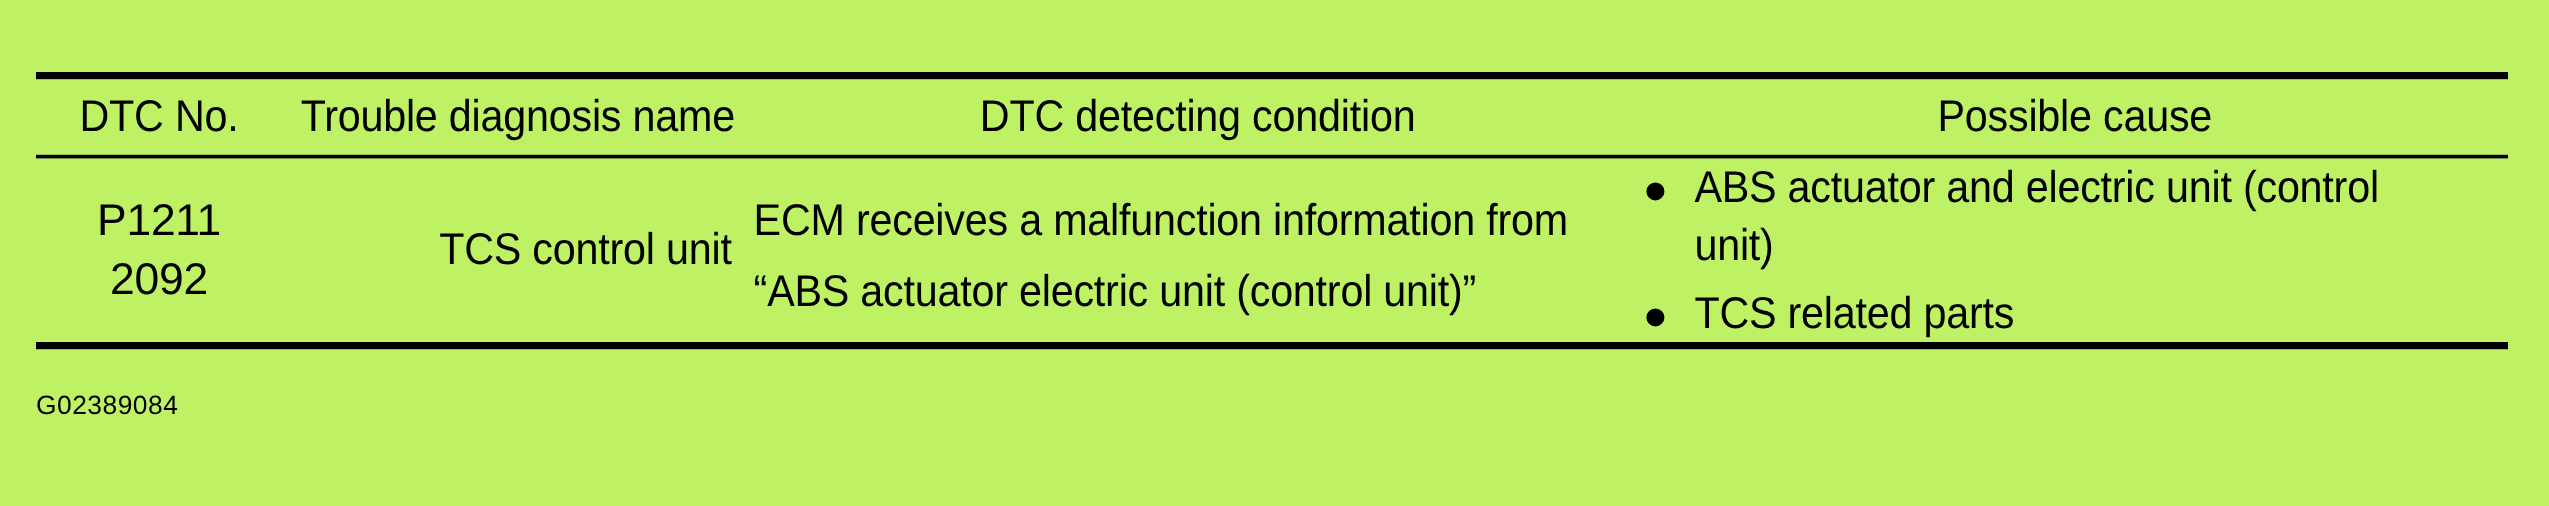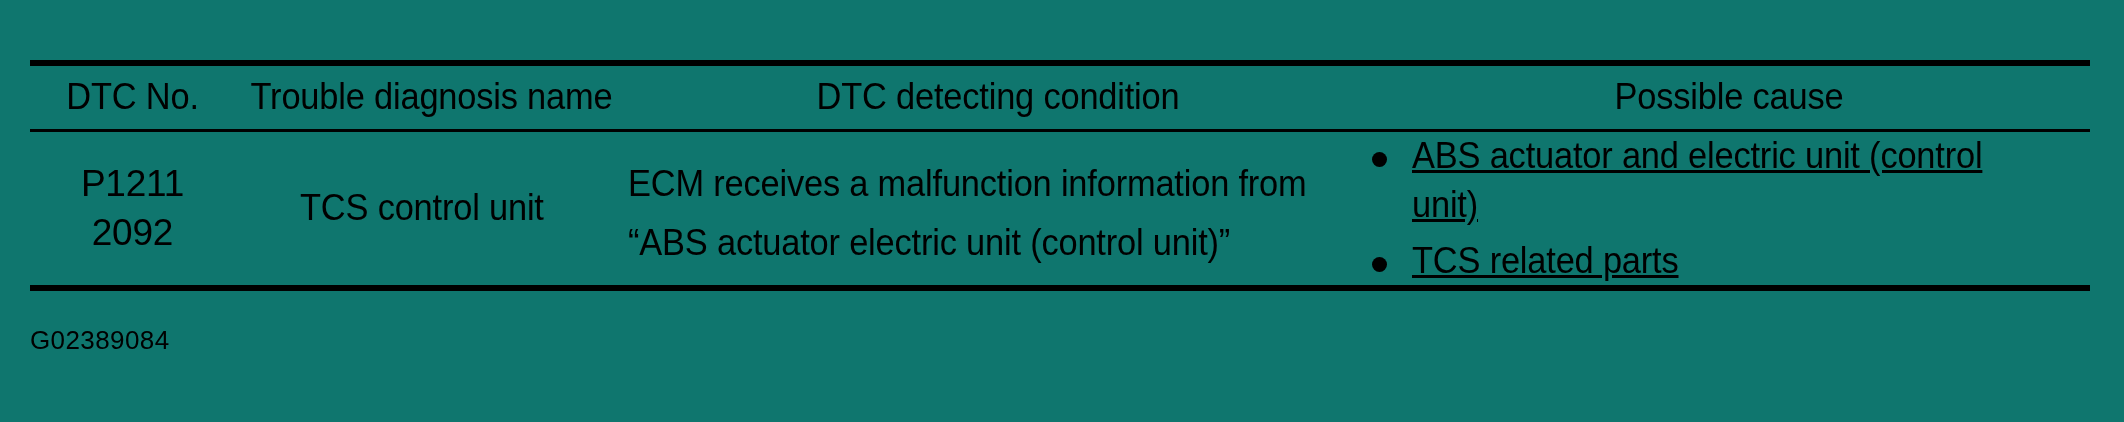--- a/index.html
+++ b/index.html
@@ -12,21 +12,21 @@
     height: 422px;
     font-family: "Liberation Sans", sans-serif;
     color: #000000;
     overflow: hidden;
   }
 
   .page {
     position: relative;
     width: 2124px;
     height: 422px;
-    background: #0f766e;
+    background: #bef264;
   }
 
   
   .table-wrap {
     position: absolute;
     left: 30px;
     top: 60px;
     width: 2060px;
   }
 
@@ -94,21 +94,21 @@
     text-align: center;
   }
   .cell-pad-left {
     padding-left: 26px;
     padding-right: 18px;
     text-align: left;
   }
   .cell-pad-left-sm {
     padding-left: 22px;
     padding-right: 14px;
-    text-align: center;
+    text-align: right;
     margin-left: 20px;
   }
 
   .squeeze {
     display: inline-block;
     transform: scaleX(0.93);
     transform-origin: left center;
   }
 
   .dtc-code-line {
@@ -124,21 +124,20 @@
   
   ul.cause-list {
     list-style: none;
     margin: 0;
     padding: 0;
   }
   ul.cause-list li {
     position: relative;
     padding-left: 44px;
     margin: 0 0 7px 0;
-    text-decoration: underline;
   }
   ul.cause-list li:last-child {
     margin-bottom: 0;
   }
   .bullet-dot {
     position: absolute;
     left: 4px;
     top: 20px;
     width: 15px;
     height: 15px;
@@ -149,21 +148,21 @@
     display: block;
     transform: scaleX(0.93);
     transform-origin: left center;
   }
 
   
   .caption {
     position: absolute;
     left: 30px;
     top: 325px;
-    font-size: 26px;
+    font-size: 22px;
     letter-spacing: 0.4px;
     white-space: nowrap;
   }
 </style>
 </head>
 <body>
 
 <div class="page">
 
   <div class="table-wrap">

